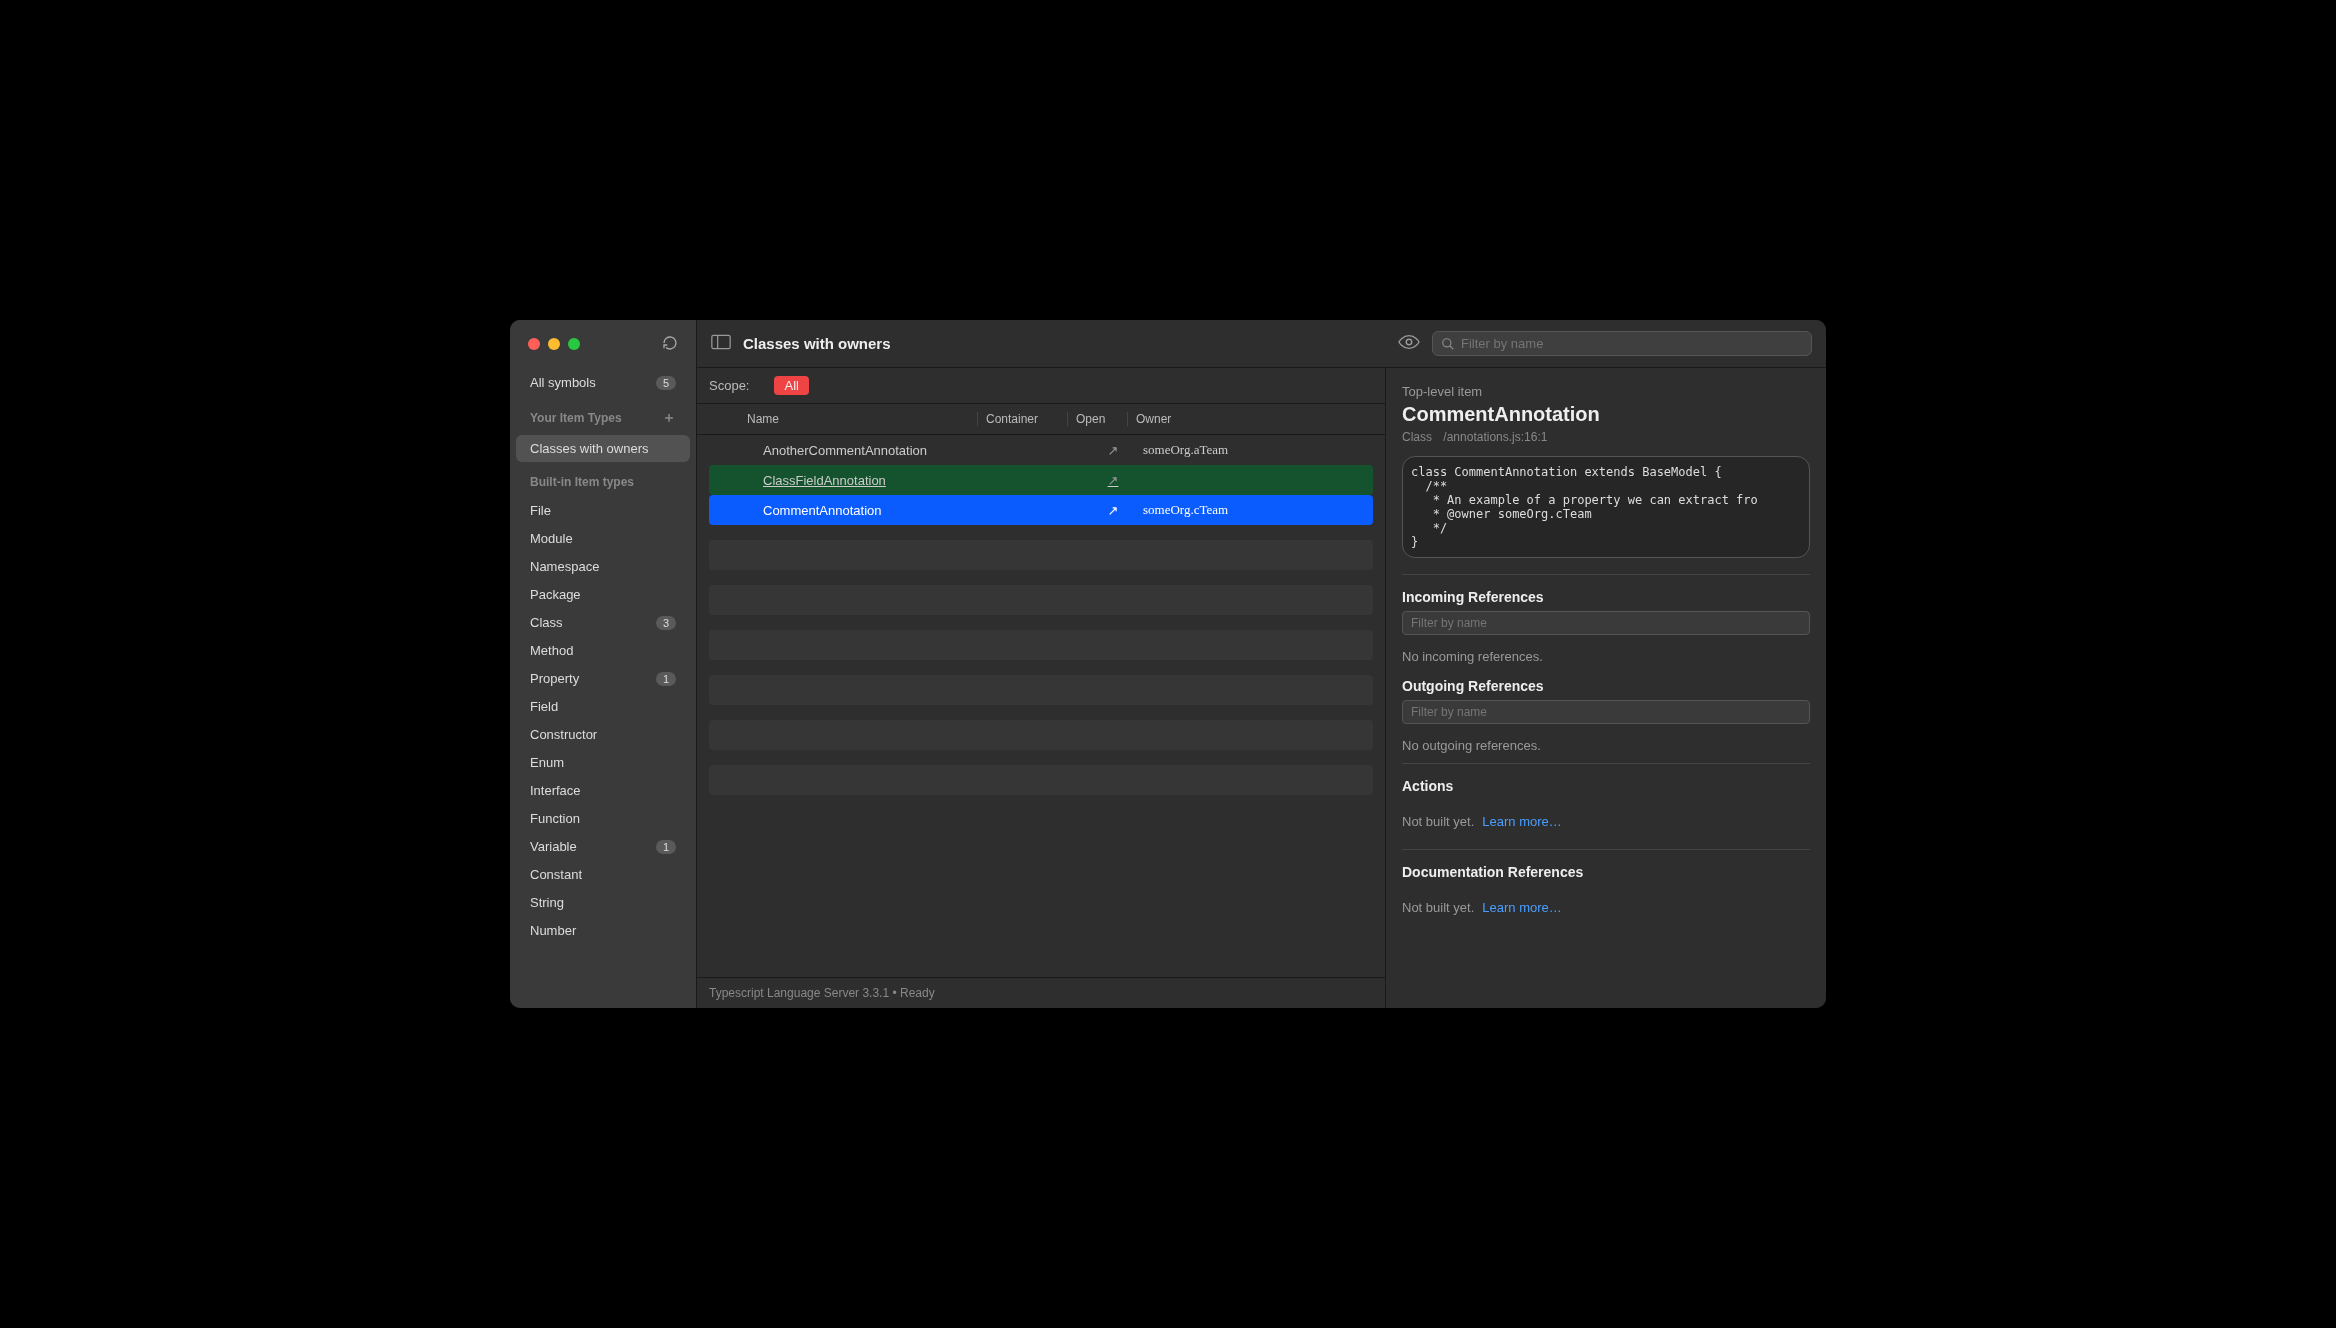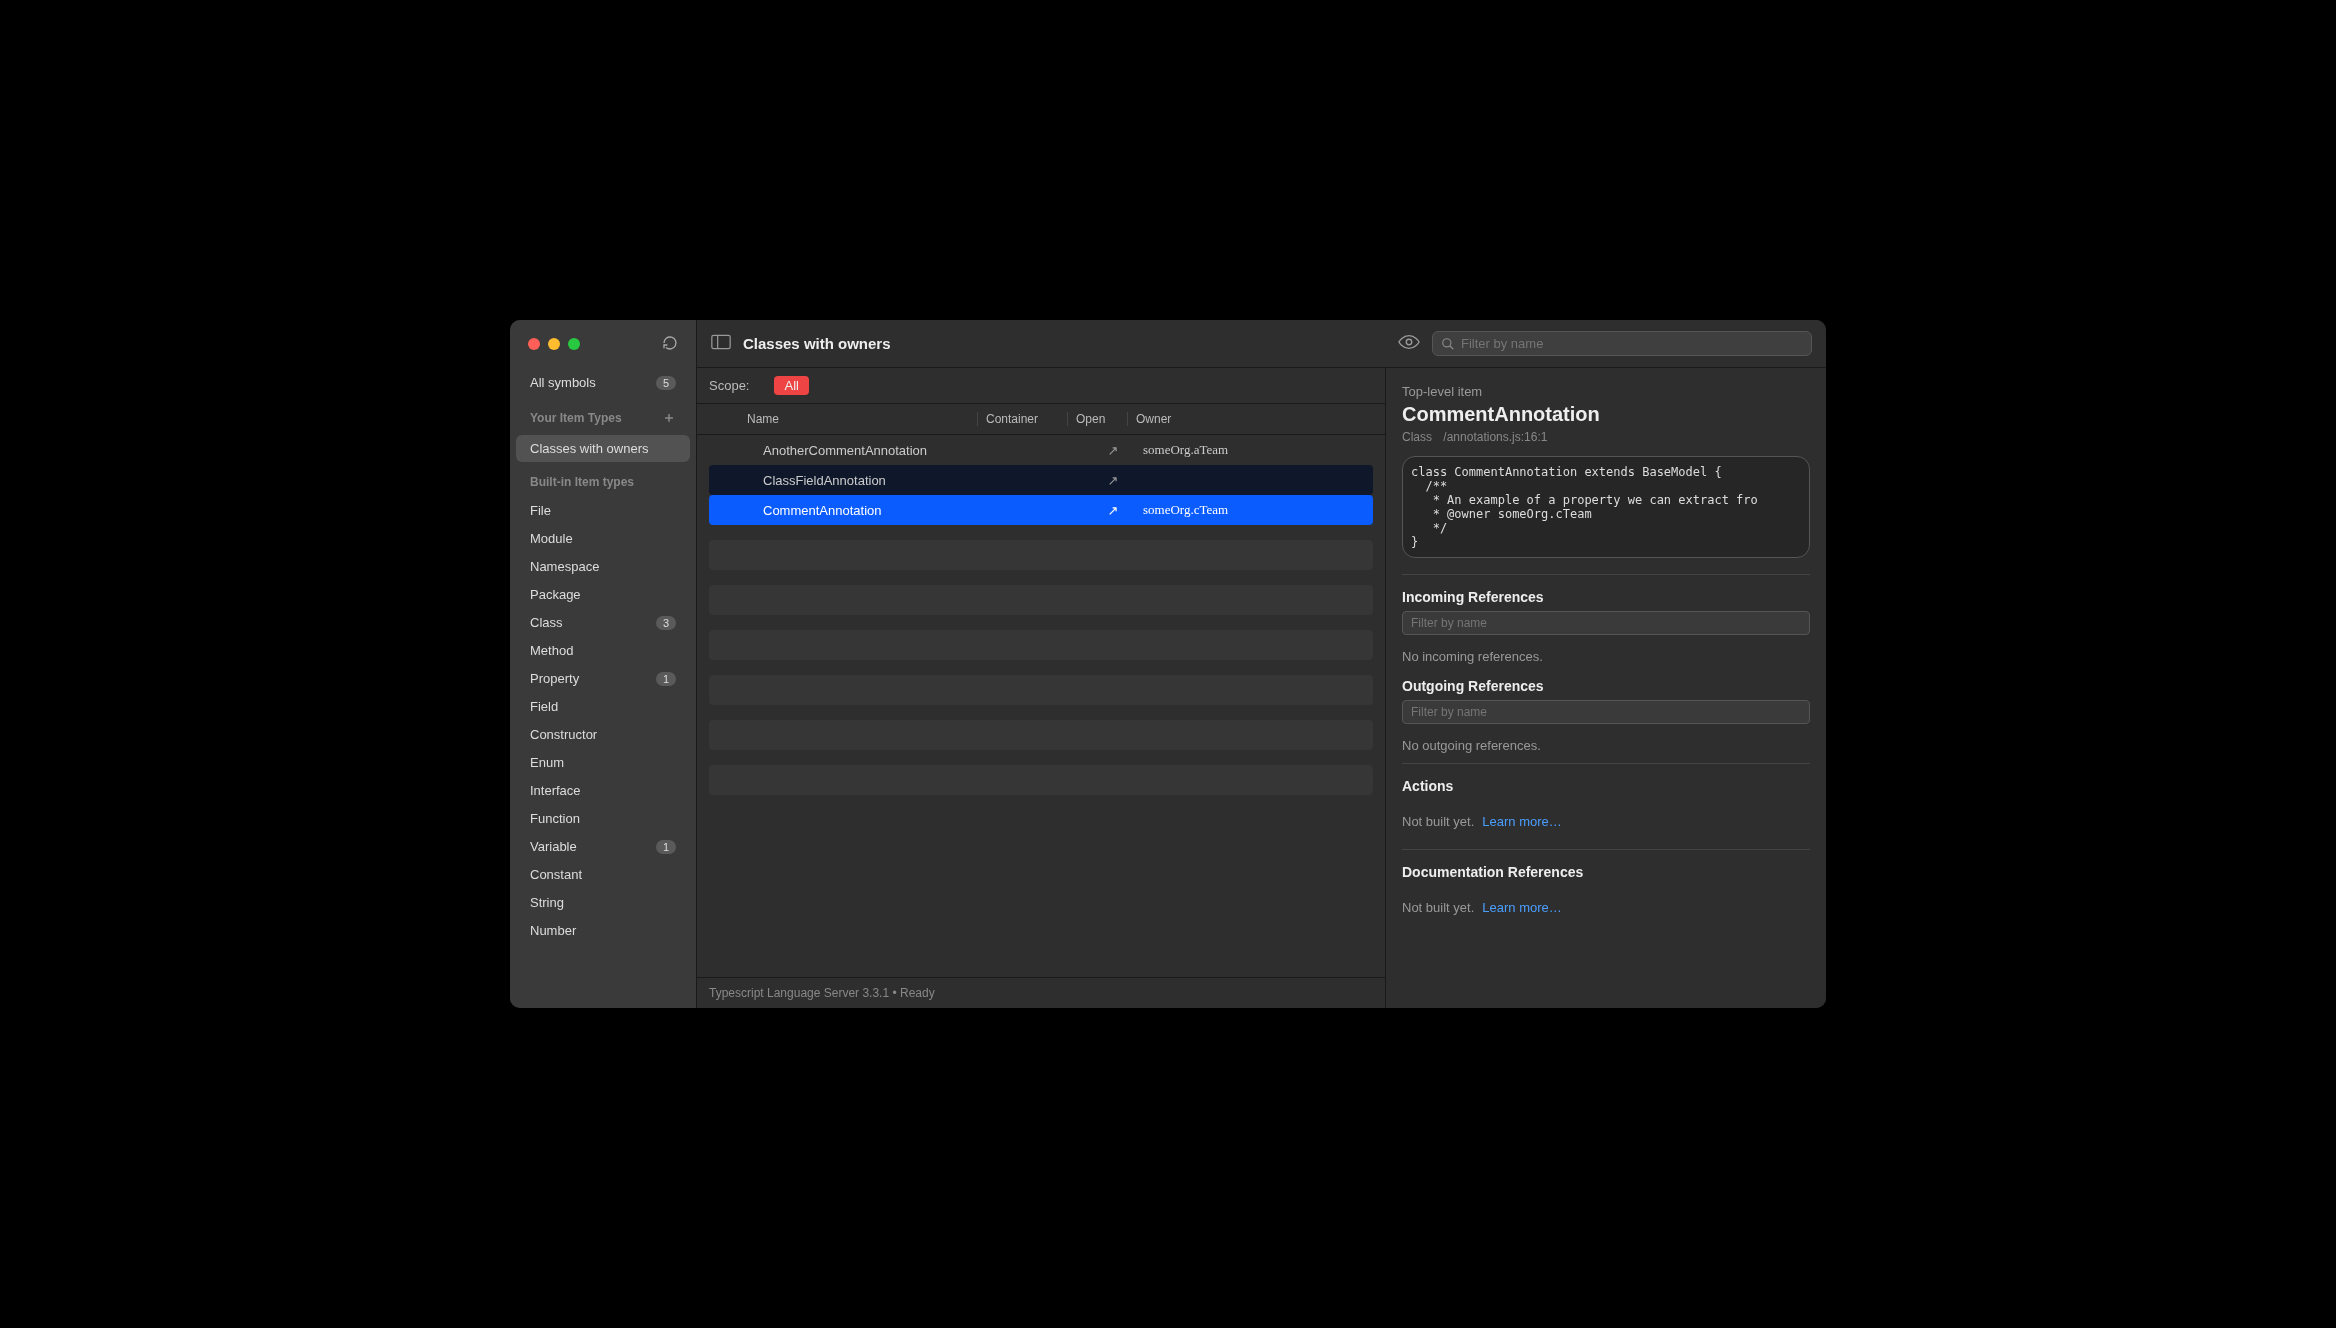--- a/index.html
+++ b/index.html
@@ -148,21 +148,21 @@
 .col-container { width: 90px; border-left: 1px solid #444; padding-left: 8px; }
 .col-open { width: 60px; border-left: 1px solid #444; padding-left: 8px; }
 .col-owner { width: 180px; border-left: 1px solid #444; padding-left: 8px; }
 .table-body { flex: 1; overflow: auto; padding-bottom: 8px; }
 .table-row {
   display: flex;
   align-items: center;
   height: 30px;
   margin: 0 12px;
 }
-.table-row.striped { background: #0f172a; border-radius: 4px; }
+.table-row.striped { background: #14532d; border-radius: 4px; text-decoration: underline; }
 .table-row.selected { background: #0a5cff; color: #fff; border-radius: 4px; }
 .table-row .c-icon { width: 38px; }
 .table-row .c-name { width: 230px; margin-left: 16px; }
 .table-row .c-container { width: 90px; }
 .table-row .c-open { width: 60px; color: #999; text-align: center; }
 .table-row.selected .c-open { color: #fff; }
 .table-row .c-owner { width: 180px; font-family: Liberation Serif, serif; }
 .placeholder-row {
   height: 30px;
   margin: 15px 12px;

